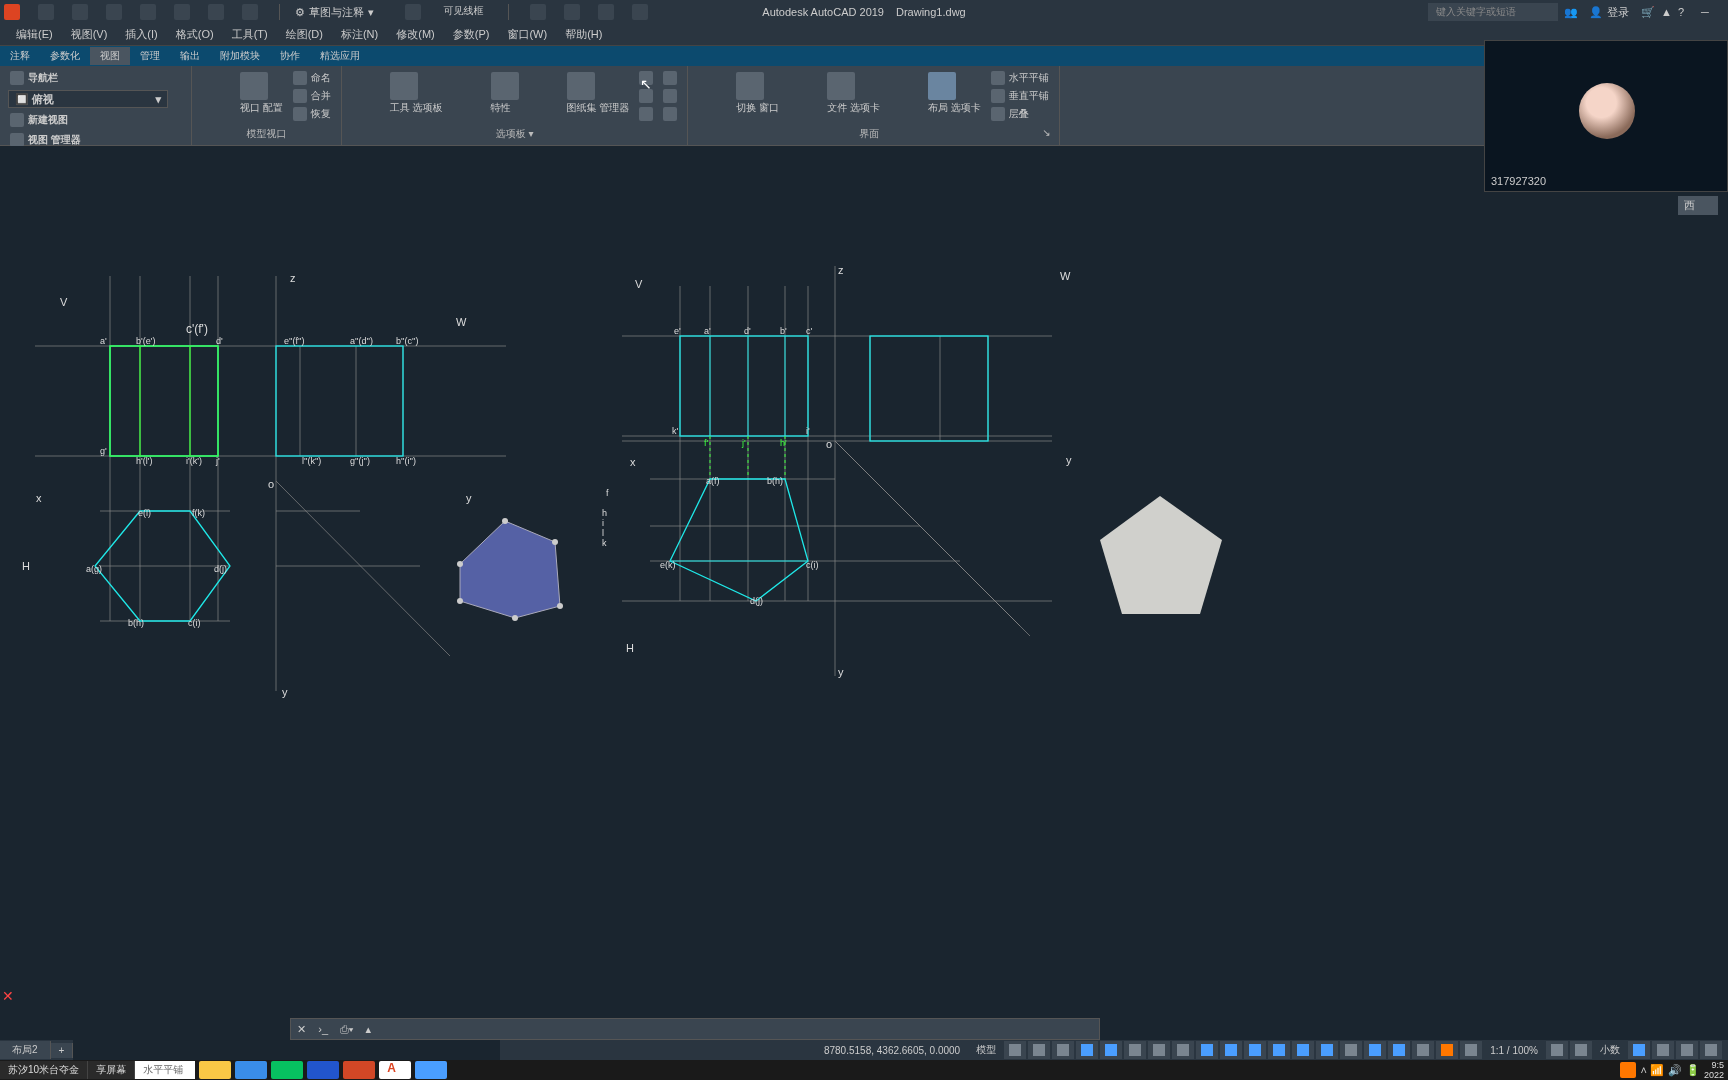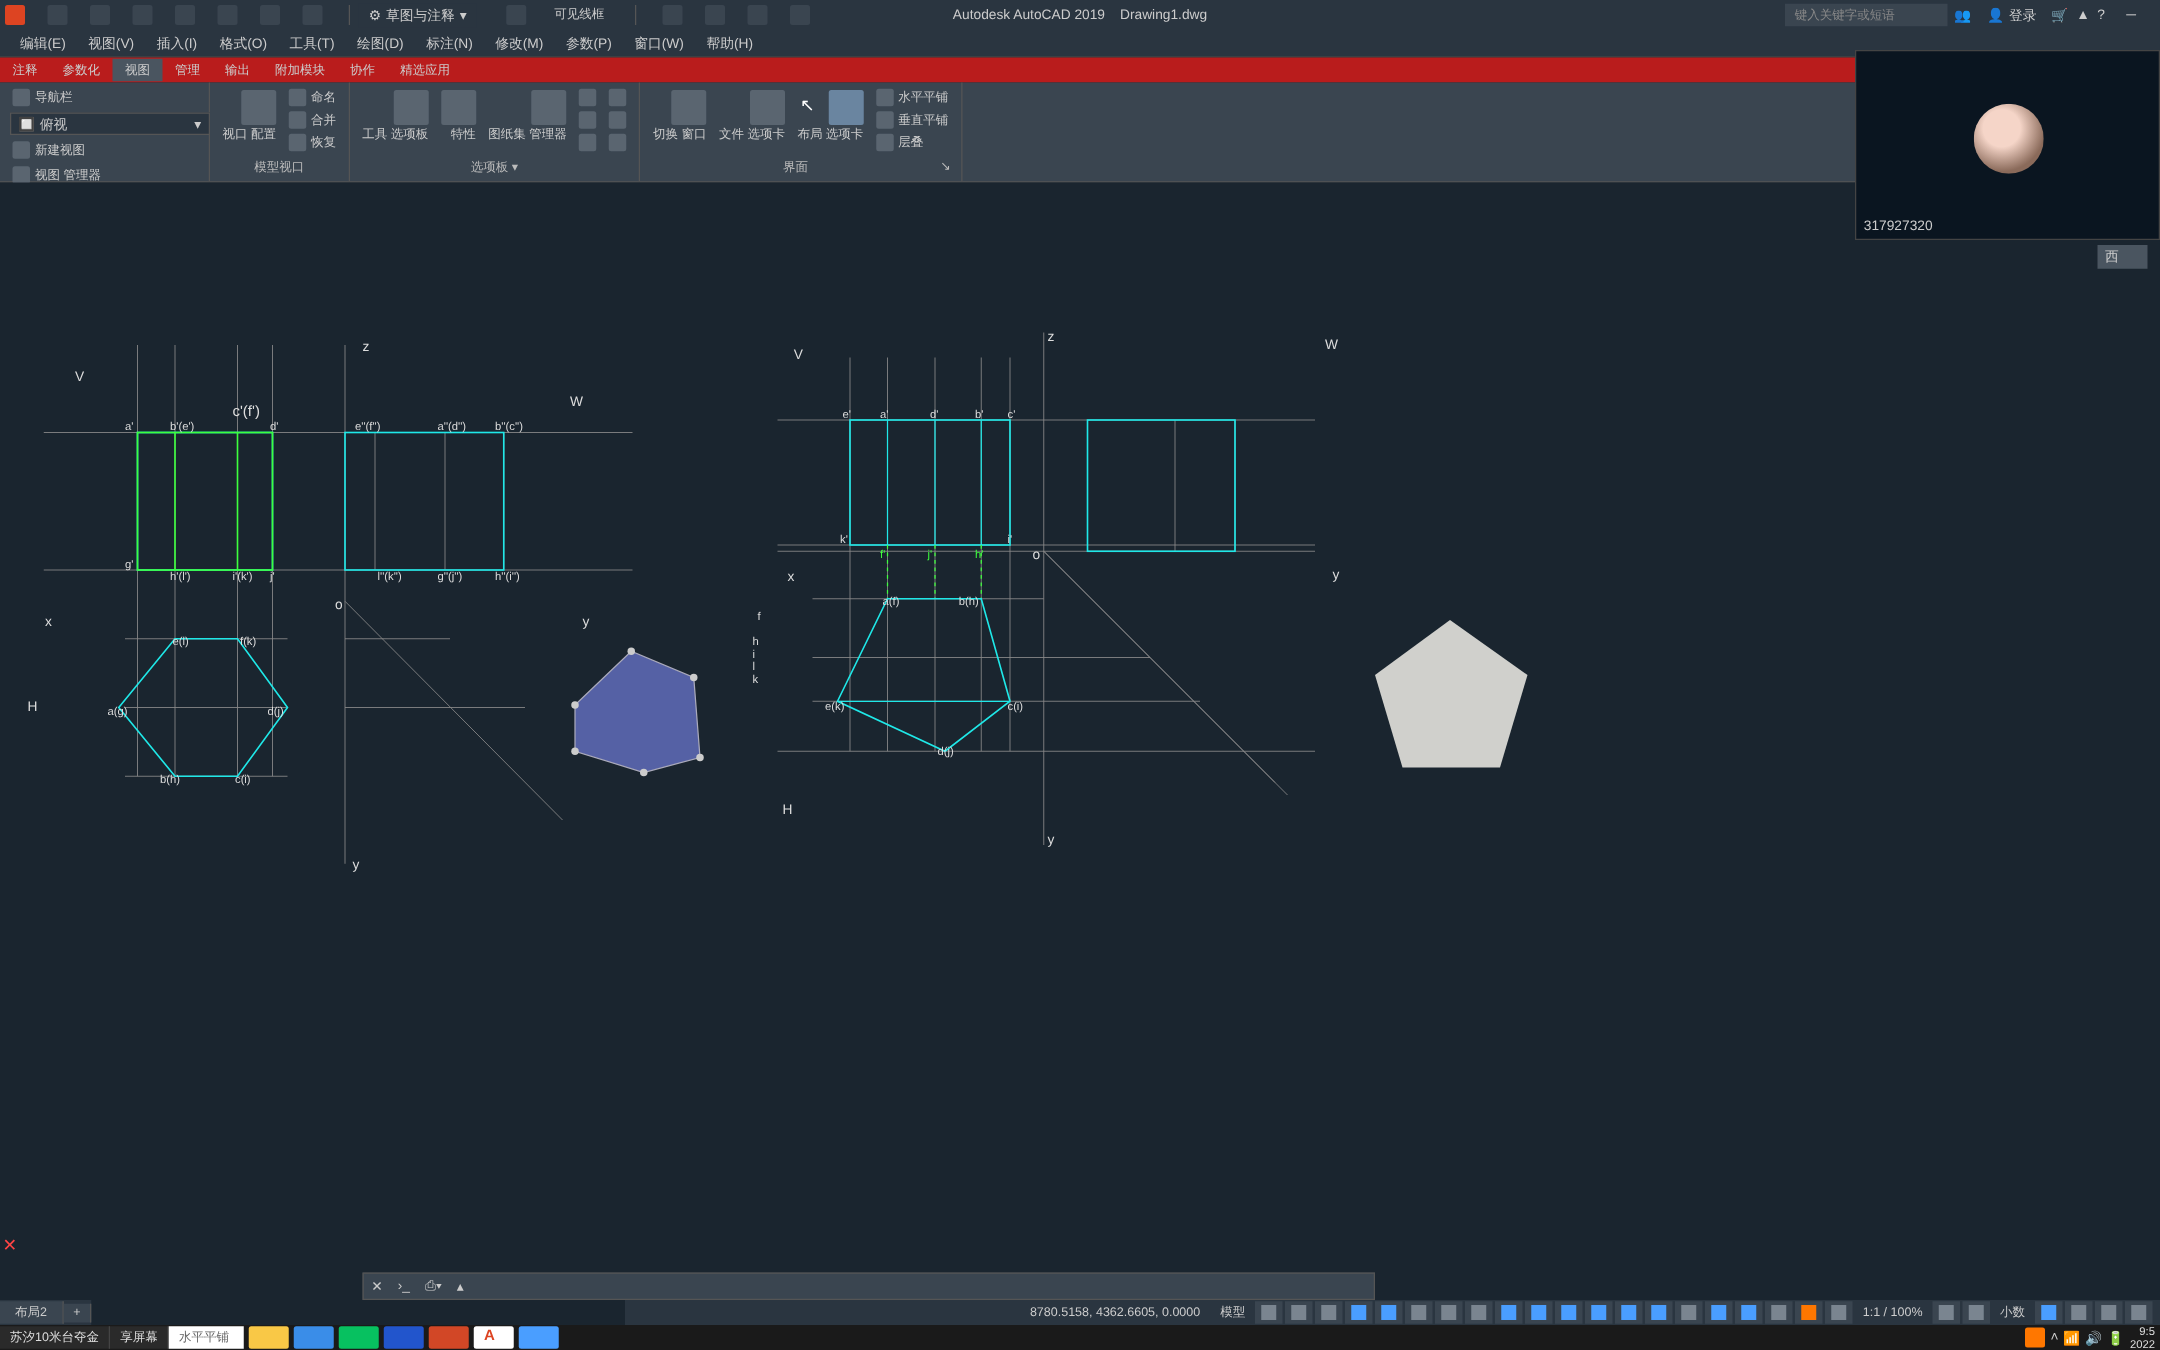--- a/index.html
+++ b/index.html
@@ -15,37 +15,37 @@
 .title-right { position: absolute; right: 0; display: flex; align-items: center; gap: 6px; padding-right: 8px; }
 .search-box { background: #3a4550; padding: 2px 8px; width: 130px; color: #888; font-size: 10px; }
 .login-btn { display: flex; align-items: center; gap: 4px; padding: 2px 6px; }
 .win-btn { width: 30px; height: 20px; display: flex; align-items: center; justify-content: center; }
 
 
 .menubar { height: 22px; background: #2a3540; display: flex; align-items: center; padding: 0 8px; gap: 2px; border-bottom: 1px solid #444; }
 .menu-item { padding: 2px 8px; color: #ccc; cursor: pointer; }
 
 
-.subtabs { height: 20px; background: #b91c1c; display: flex; align-items: center; }
+.subtabs { height: 20px; background: #0c4a6e; display: flex; align-items: center; }
 .subtab { padding: 2px 10px; color: #ccc; font-size: 10px; }
 .subtab.active { background: #4a5560; }
 .subtabs .right-arrow { margin-left: auto; padding-right: 8px; }
 
 
 .ribbon { height: 80px; background: #3a4550; display: flex; border-bottom: 1px solid #555; }
 .ribbon-panel { border-right: 1px solid #555; padding: 4px 8px; display: flex; flex-direction: column; }
 .panel-body { flex: 1; display: flex; gap: 6px; align-items: flex-start; }
 .panel-label { text-align: center; font-size: 10px; color: #bbb; padding-top: 2px; }
-.ribbon-btn-lg { display: flex; flex-direction: column; align-items: flex-end; gap: 2px; padding: 2px; }
+.ribbon-btn-lg { display: flex; flex-direction: column; align-items: flex-start; gap: 2px; padding: 2px; margin-left: 38px; }
 .ribbon-btn-lg .ric { width: 28px; height: 28px; background: #5a6570; border-radius: 2px; }
 .ribbon-btn-lg .rlbl { font-size: 10px; color: #ccc; text-align: center; line-height: 11px; }
 .ribbon-col { display: flex; flex-direction: column; gap: 2px; }
 .ribbon-btn-sm { display: flex; align-items: center; gap: 4px; font-size: 10px; color: #ccc; padding: 1px 2px; }
 .ribbon-btn-sm .sic { width: 14px; height: 14px; background: #5a6570; border-radius: 2px; }
-.named-views { width: 168px; }
+.named-views { width: 192px; font-weight: bold; }
 .named-dd { width: 160px; height: 18px; background: #2a3540; border: 1px solid #555; display: flex; align-items: center; padding: 0 6px; justify-content: space-between; }
 
 
 .canvas { position: absolute; top: 146px; left: 0; right: 0; bottom: 56px; background: #1a252f; }
 .canvas svg { position: absolute; top: 0; left: 0; }
 .lbl { position: absolute; color: #ddd; font-size: 11px; font-family: sans-serif; }
 
 
 .cam-overlay { position: absolute; top: 40px; right: 0; width: 244px; height: 152px; background: #0a1520; border: 1px solid #444; }
 .cam-avatar { width: 56px; height: 56px; border-radius: 50%; background: #d4b5a8; position: absolute; top: 42px; left: 94px; overflow: hidden; }

